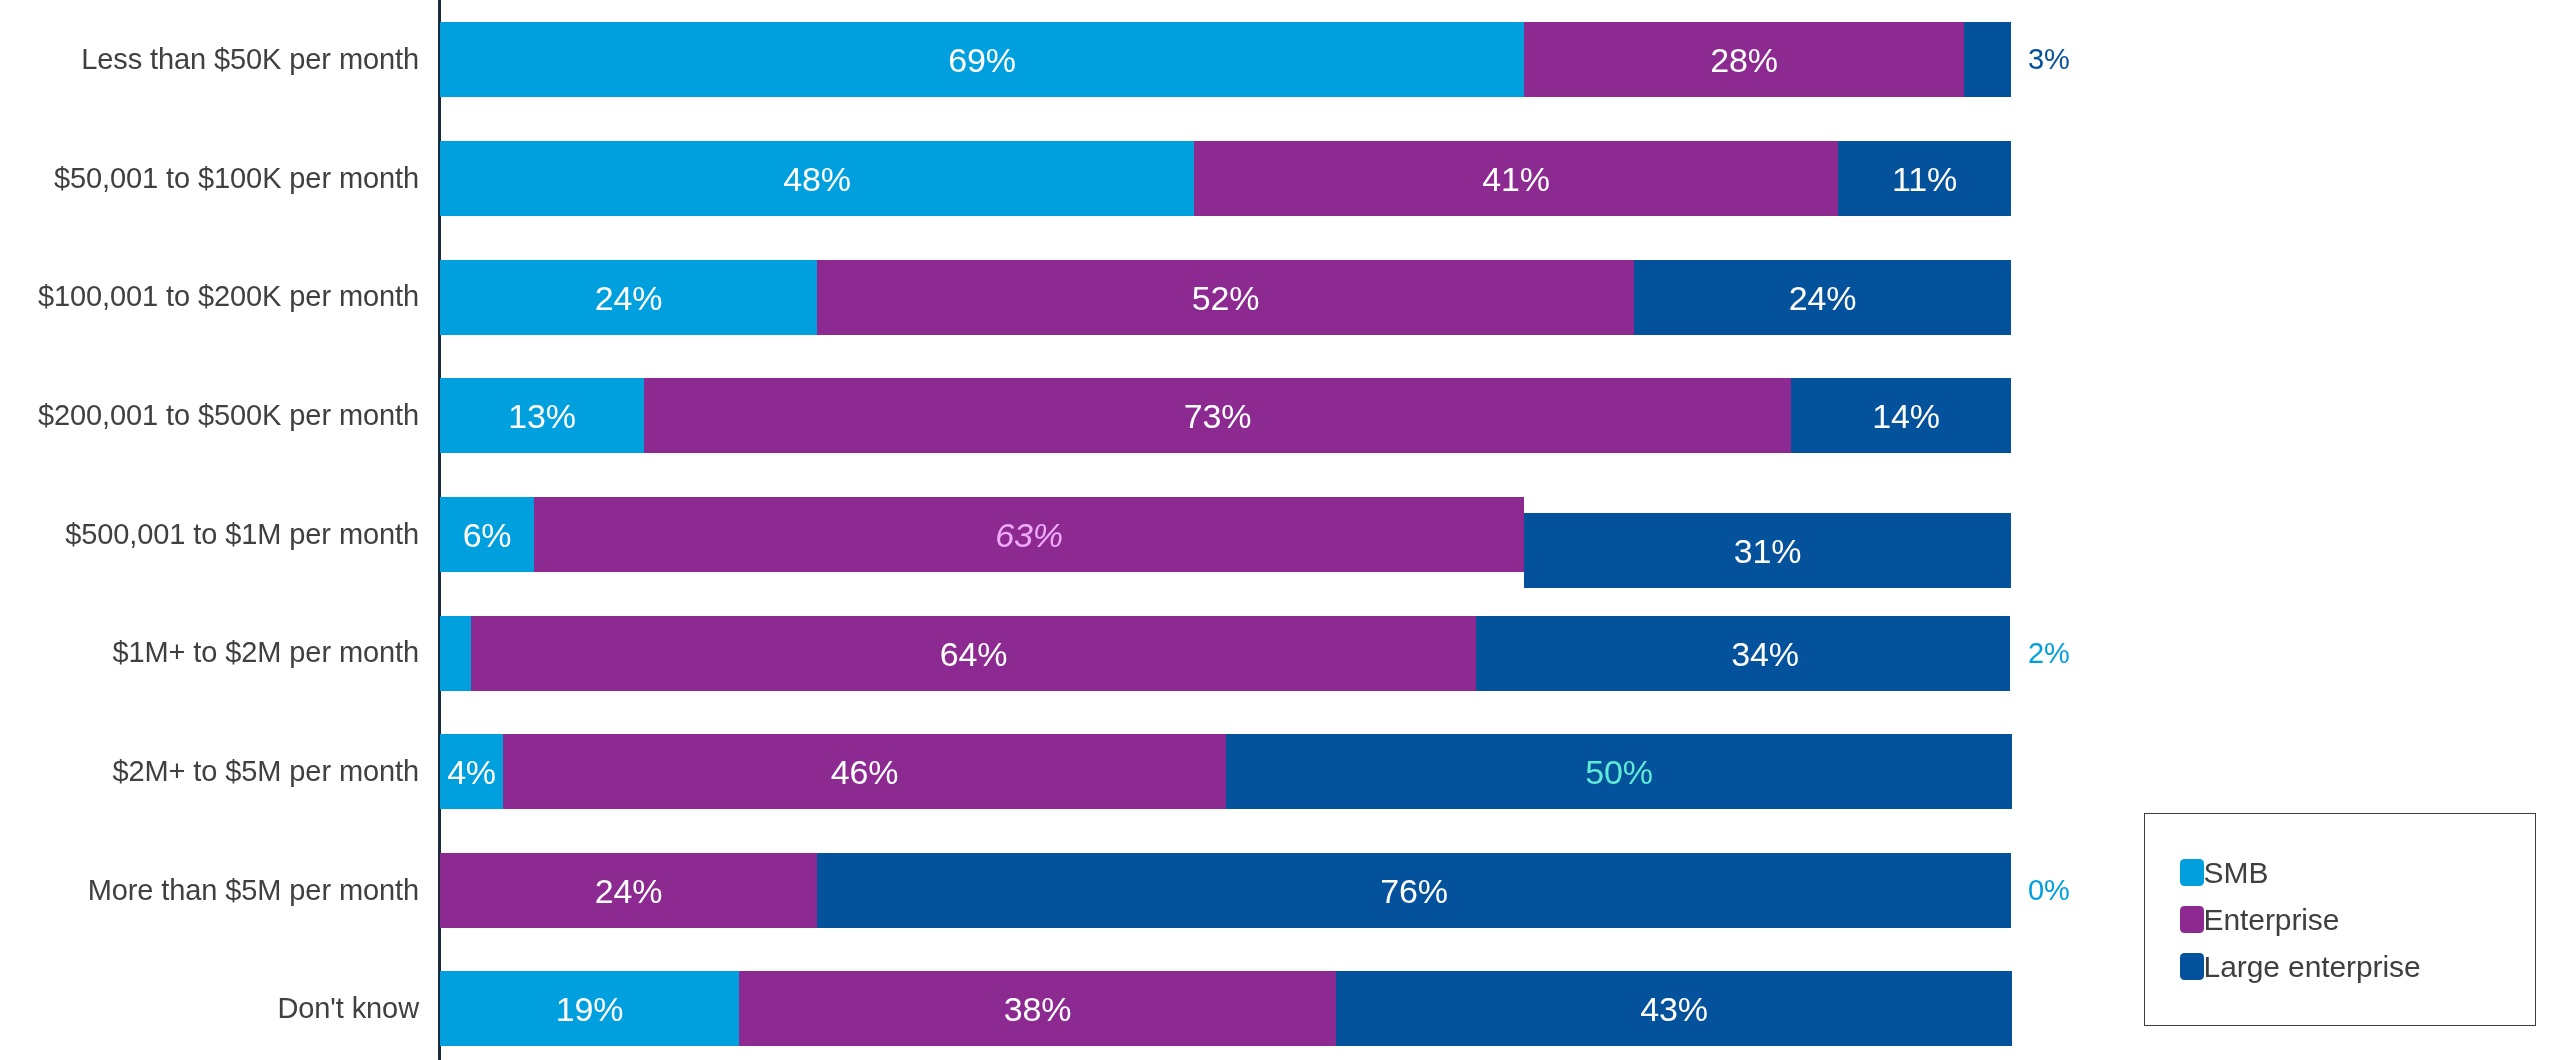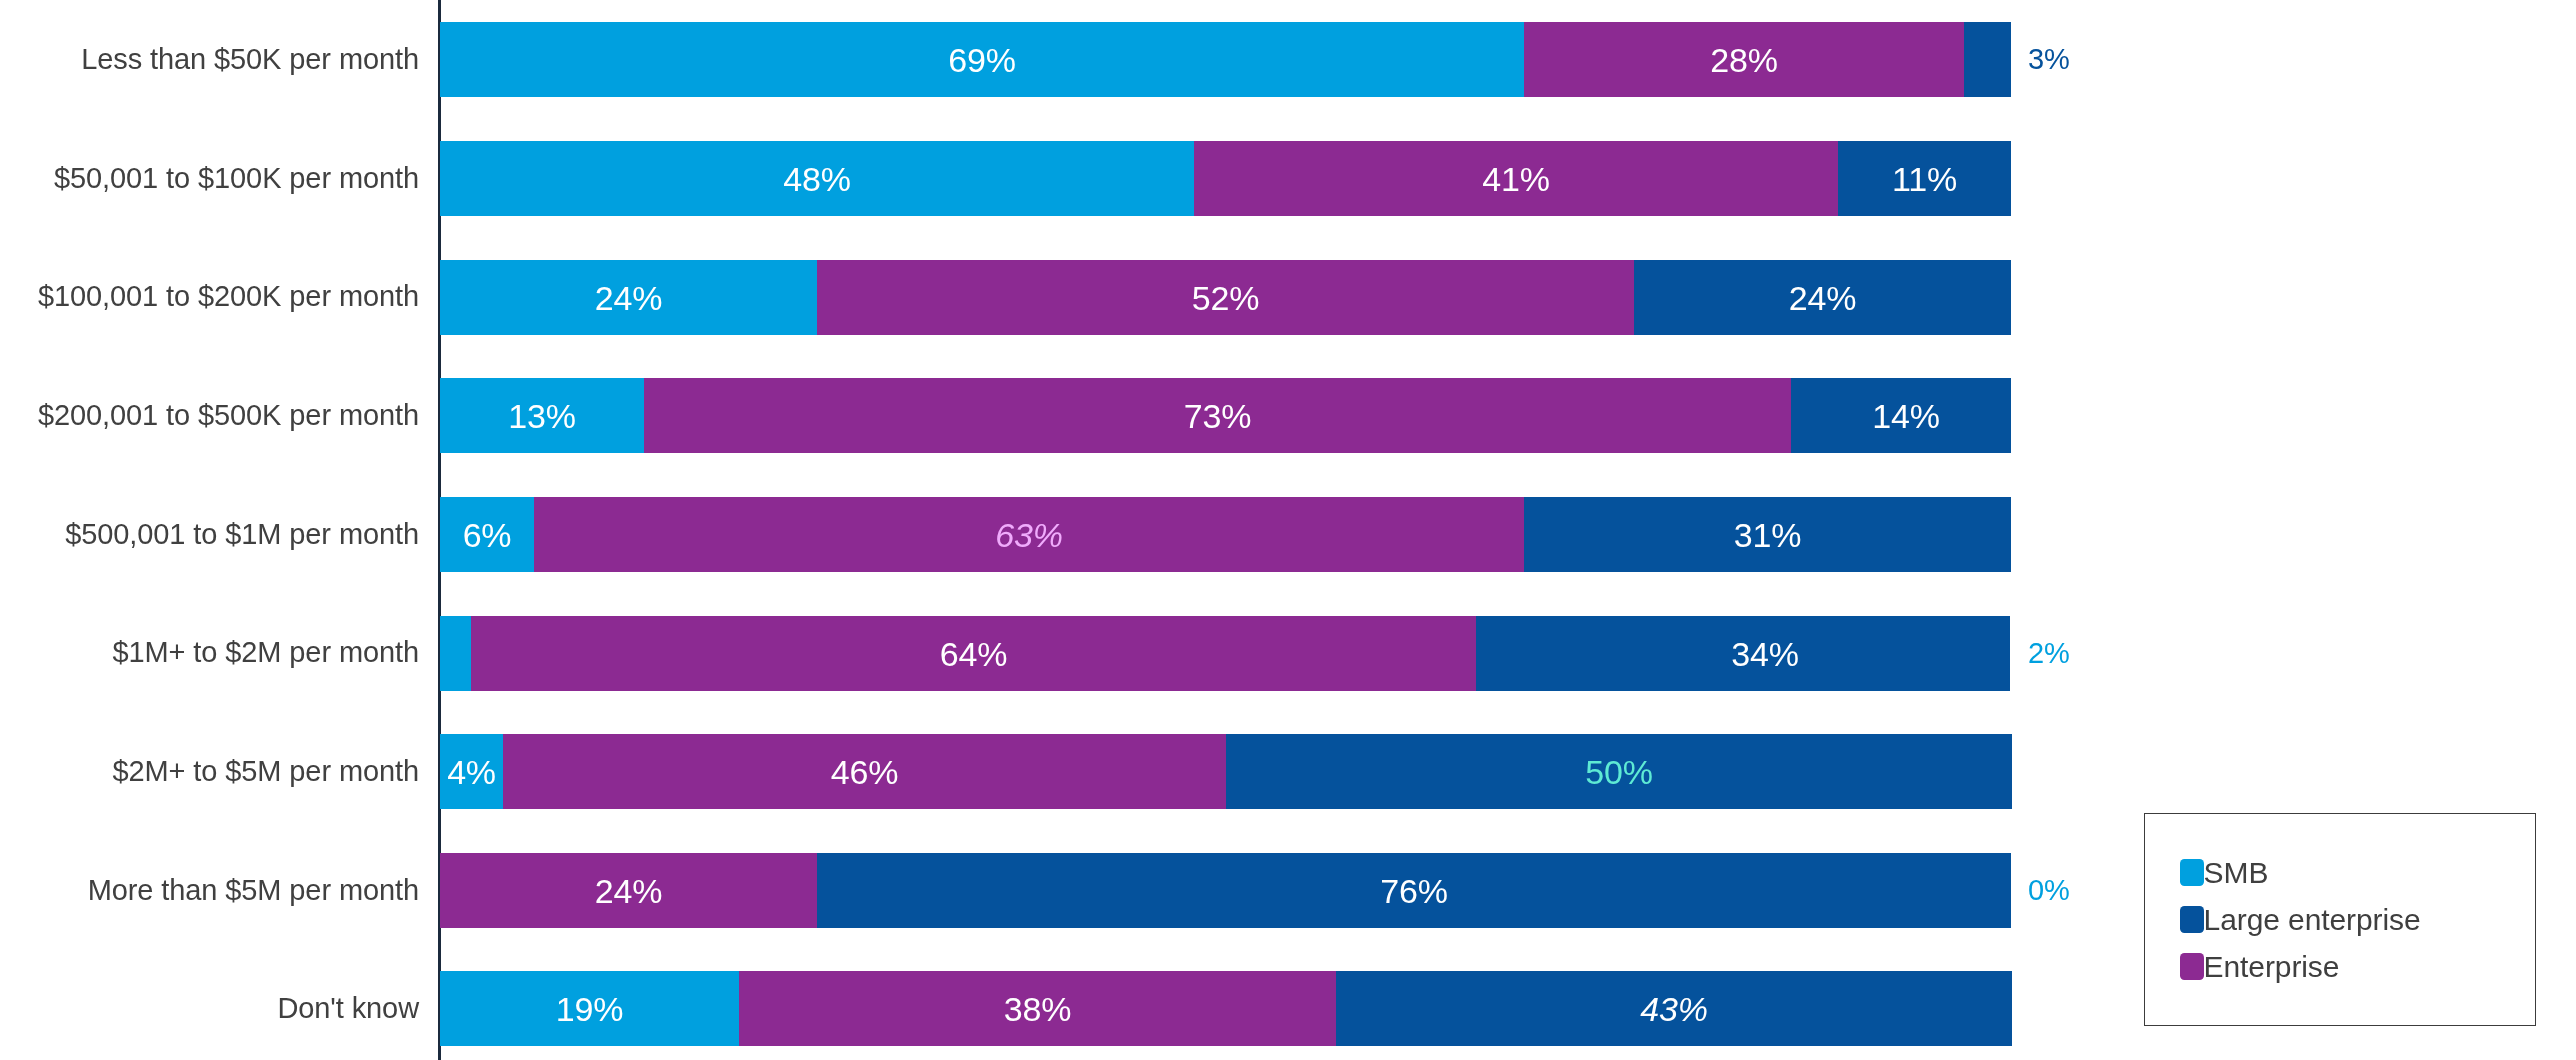--- a/index.html
+++ b/index.html
@@ -191,21 +191,21 @@
           <span class="seg-label" style="color: rgb(255, 255, 255);">14%</span>
         </div>
       </div>
       <div class="bar-row" style="top: 497px;">
         <div class="seg smb" style="width: 94px; flex: 0 0 94px;">
           <span class="seg-label" style="color: rgb(255, 255, 255);">6%</span>
         </div>
         <div class="seg ent" style="width: 990px; flex: 0 0 990px;">
           <span class="seg-label" style="color: #f0abfc; font-style: italic;">63%</span>
         </div>
-        <div class="seg lgent" style="width: 487px; flex: 0 0 487px;">
+        <div class="seg lgent" style="width: 487px; flex: 0 0 487px; margin-top: 16px;">
           <span class="seg-label" style="color: rgb(255, 255, 255);">31%</span>
         </div>
       </div>
       <div class="bar-row" style="top: 616px;">
         <div class="seg smb" style="width: 31px; flex: 0 0 31px;"></div>
         <div class="outside-label" style="color: rgb(0, 160, 223); left: 1588px;">2%</div>
         <div class="seg ent" style="width: 1005px; flex: 0 0 1005px;">
           <span class="seg-label" style="color: rgb(255, 255, 255);">64%</span>
         </div>
         <div class="seg lgent" style="width: 534px; flex: 0 0 534px; padding-left: 44px;">
@@ -233,34 +233,34 @@
         </div>
       </div>
       <div class="bar-row" style="top: 971px;">
         <div class="seg smb" style="width: 299px; flex: 0 0 299px;">
           <span class="seg-label" style="color: rgb(255, 255, 255);">19%</span>
         </div>
         <div class="seg ent" style="width: 597px; flex: 0 0 597px;">
           <span class="seg-label" style="color: rgb(255, 255, 255);">38%</span>
         </div>
         <div class="seg lgent" style="width: 676px; flex: 0 0 676px;">
-          <span class="seg-label" style="color: rgb(255, 255, 255); font-style: italic;">43%</span>
+          <span class="seg-label" style="color: rgb(255, 255, 255);">43%</span>
         </div>
       </div>
     </div>
 
   <div id="legend">
       <div class="legend-item">
         <span class="legend-swatch" style="background: rgb(0, 160, 223);"></span>
         <span class="legend-text">SMB</span>
       </div>
       <div class="legend-item">
+        <span class="legend-swatch" style="background: rgb(140, 42, 146);"></span>
+        <span class="legend-text">Enterprise</span>
+      </div>
+      <div class="legend-item">
         <span class="legend-swatch" style="background: rgb(5, 82, 156);"></span>
         <span class="legend-text">Large enterprise</span>
       </div>
-      <div class="legend-item">
-        <span class="legend-swatch" style="background: rgb(140, 42, 146);"></span>
-        <span class="legend-text">Enterprise</span>
-      </div>
     </div>
 
 </div>
 
 
 </body></html>

